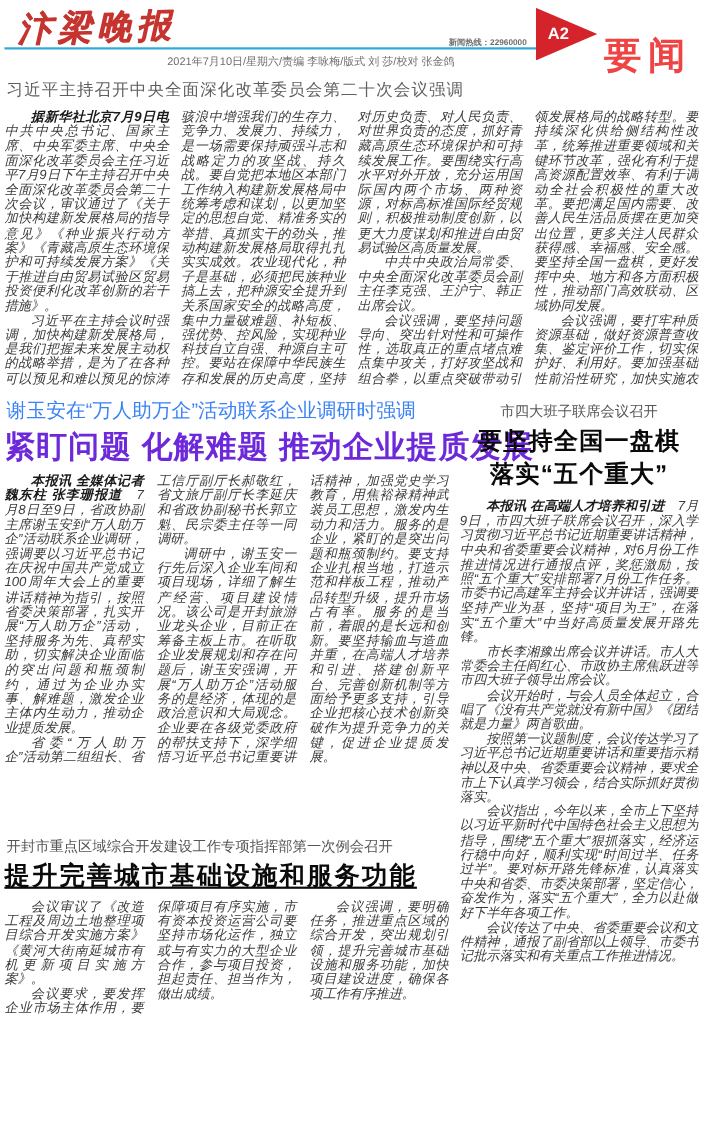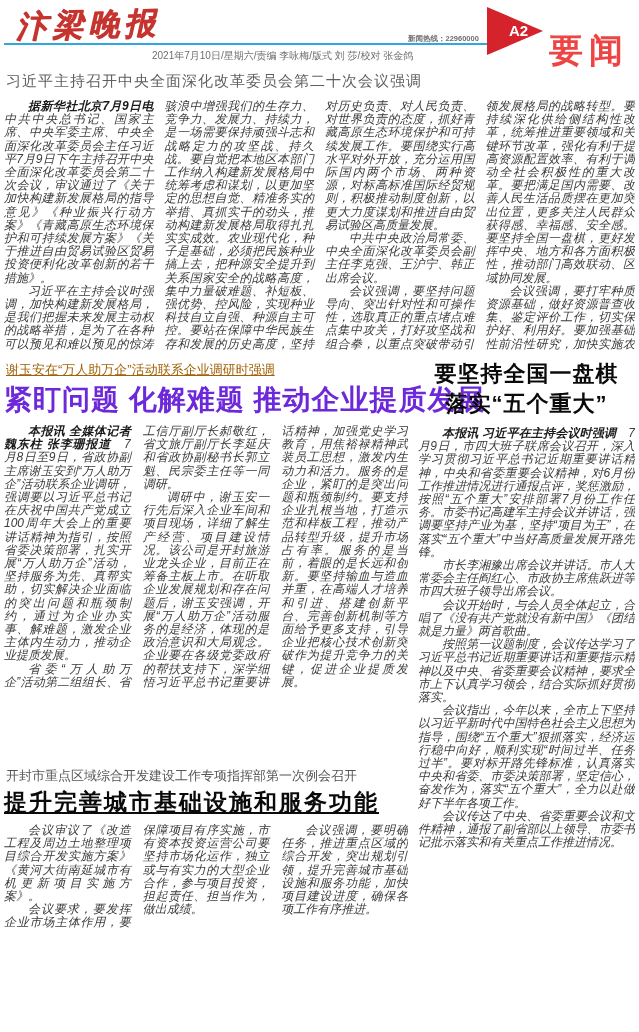--- a/index.html
+++ b/index.html
@@ -7,44 +7,44 @@
   .page{position:absolute;inset:0;padding:0 4px;box-sizing:border-box;}
 
   
   .masthead{position:relative;height:62px;}
   .logo{position:absolute;left:12px;top:4px;font-family:"DejaVu Serif",serif;font-weight:bold;font-style:italic;font-size:31px;color:#c5342f;letter-spacing:5px;transform:rotate(-1.5deg);text-shadow:0.6px 0.6px 0 #c5342f;}
   .blue-rule{position:absolute;left:0;top:43px;width:488px;height:2px;background:#2fa8dc;}
   .dateline{position:absolute;left:148px;top:49px;width:236px;font-size:10px;color:#6e6e6e;white-space:nowrap;}
   .hotline{position:absolute;left:404px;top:34px;font-size:7.5px;color:#6e6e6e;font-weight:bold;white-space:nowrap;}
   .pagemark{position:absolute;right:8px;top:4px;width:140px;height:54px;}
   .tri{position:absolute;left:0;top:3px;width:56px;height:48px;background:#d5232c;clip-path:polygon(0 0,100% 50%,0 100%);}
-  .tri-label{position:absolute;left:22px;top:18px;color:#ffffff;font-size:15px;font-weight:bold;z-index:2;}
+  .tri-label{position:absolute;left:11px;top:18px;color:#ffffff;font-size:15px;font-weight:bold;z-index:2;}
   .section-name{position:absolute;left:62px;top:24px;font-family:"Liberation Serif",serif;font-size:34px;font-weight:bold;color:#ef4444;letter-spacing:6px;white-space:nowrap;}
 
   
   .a1-kicker{margin:10px 0 2px 2px;font-size:15px;color:#5f5f5f;letter-spacing:1px;}
   .a1-head{margin:0 0 0 0;font-size:36px;line-height:41px;font-weight:900;color:#0a0a0a;letter-spacing:0;text-align:justify;}
   .a1-head .l{display:block;white-space:nowrap;}
   .a1-body{margin-top:9px;height:253px;overflow:hidden;column-count:4;column-gap:11px;}
 
   
   .bodytext{font-size:12px;line-height:13.2px;color:#3a3a3a;text-align:justify;font-style:italic;}
   .bodytext p,.bodytext .para{margin:0;text-indent:2em;}
   .lead{font-weight:bold;color:#1a1a1a;}
 
   
   .lower{display:flex;gap:10px;margin-top:6px;}
   .left-zone{width:404px;flex:none;}
   .right-zone{width:217px;flex:none;}
 
-  .a2-kicker{font-size:13px;color:#a16207;margin:2px 0 2px 2px;text-decoration:underline;}
+  .a2-kicker{font-size:18px;color:#3b82f6;margin:2px 0 2px 2px;}
   .a2-head{font-size:28px;font-weight:900;color:#6d28d9;margin:0 0 6px 0;letter-spacing:1px;white-space:nowrap;}
   .a2-body{height:322px;overflow:hidden;column-count:3;column-gap:12px;}
 
-  .a3-kicker{font-size:13px;color:#555;margin:20px 0 2px 2px;}
+  .a3-kicker{font-size:13px;color:#555;margin:8px 0 2px 2px;}
   .a3-head{font-size:23px;font-weight:900;color:#0a0a0a;margin:0 0 6px 0;letter-spacing:2px;white-space:nowrap;text-decoration:underline;}
   .a3-body{height:152px;overflow:hidden;column-count:3;column-gap:12px;}
 
   .ar-kicker{font-size:13px;color:#555;text-align:center;margin:6px 0 3px 0;}
   .ar-head{font-size:22px;line-height:30px;font-weight:900;color:#0a0a0a;text-align:center;margin:0 0 8px 0;letter-spacing:1px;}
   .ar-body{height:478px;overflow:hidden;}
 </style>
 </head>
 <body>
 
@@ -87,24 +87,25 @@
         <div class="a3-kicker">开封市重点区域综合开发建设工作专项指挥部第一次例会召开</div>
         <div class="a3-head">提升完善城市基础设施和服务功能</div>
         <div class="a3-body bodytext">
           <p class="para">会议审议了《改造工程及周边土地整理项目综合开发实施方案》《黄河大街南延城市有机更新项目实施方案》。</p><p class="para">会议要求，要发挥企业市场主体作用，要保障项目有序实施，市有资本投资运营公司要坚持市场化运作，独立或与有实力的大型企业合作，参与项目投资，担起责任、担当作为，做出成绩。</p><p class="para">会议强调，要明确任务，推进重点区域的综合开发，突出规划引领，提升完善城市基础设施和服务功能，加快项目建设进度，确保各项工作有序推进。</p><span></span>
         </div>
       </div>
 
     </div>
 
     <div class="right-zone">
+      <div class="ar-kicker">市四大班子联席会议召开</div>
       <div class="ar-head">
         <span>要坚持全国一盘棋</span><br>
         <span>落实“五个重大”</span>
       </div>
       <div class="ar-body bodytext">
-        <p><span class="lead">本报讯 习近平在主持会议时强调</span>　<span>7月9日，市四大班子联席会议召开，深入学习贯彻习近平总书记近期重要讲话精神，中央和省委重要会议精神，对6月份工作推进情况进行通报点评，奖惩激励，按照“五个重大”安排部署7月份工作任务。市委书记高建军主持会议并讲话，强调要坚持产业为基，坚持“项目为王”，在落实“五个重大”中当好高质量发展开路先锋。</span></p>
+        <p><span class="lead">本报讯 在高端人才培养和引进</span>　<span>7月9日，市四大班子联席会议召开，深入学习贯彻习近平总书记近期重要讲话精神，中央和省委重要会议精神，对6月份工作推进情况进行通报点评，奖惩激励，按照“五个重大”安排部署7月份工作任务。市委书记高建军主持会议并讲话，强调要坚持产业为基，坚持“项目为王”，在落实“五个重大”中当好高质量发展开路先锋。</span></p>
         <p class="para">市长李湘豫出席会议并讲话。市人大常委会主任阎红心、市政协主席焦跃进等市四大班子领导出席会议。</p><p class="para">会议开始时，与会人员全体起立，合唱了《没有共产党就没有新中国》《团结就是力量》两首歌曲。</p><p class="para">按照第一议题制度，会议传达学习了习近平总书记近期重要讲话和重要指示精神以及中央、省委重要会议精神，要求全市上下认真学习领会，结合实际抓好贯彻落实。</p><p class="para">会议指出，今年以来，全市上下坚持以习近平新时代中国特色社会主义思想为指导，围绕“五个重大”狠抓落实，经济运行稳中向好，顺利实现“时间过半、任务过半”。要对标开路先锋标准，认真落实中央和省委、市委决策部署，坚定信心，奋发作为，落实“五个重大”，全力以赴做好下半年各项工作。</p><p class="para">会议传达了中央、省委重要会议和文件精神，通报了副省部以上领导、市委书记批示落实和有关重点工作推进情况。</p><span></span>
       </div>
     </div>
 
   </div>
 </div>
 
 </body></html>

